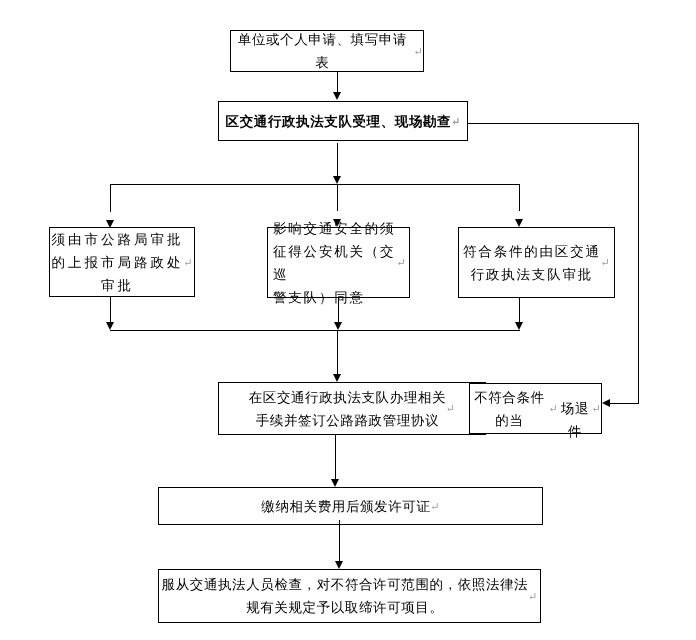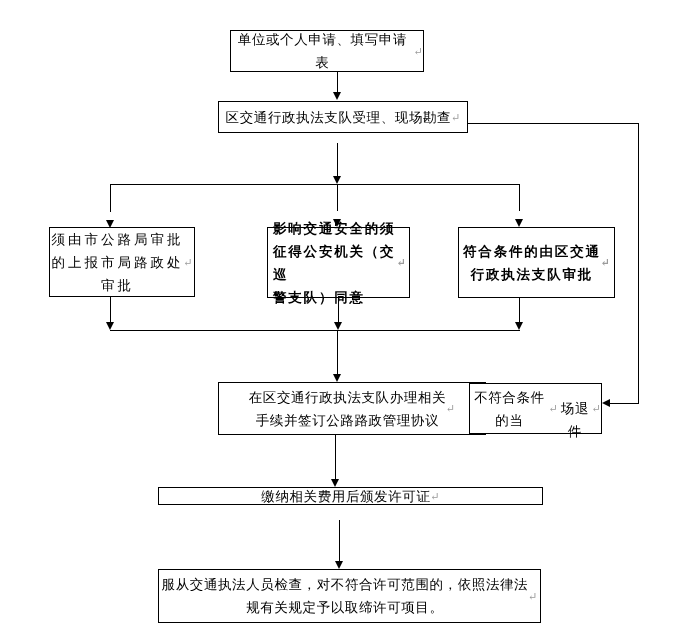--- a/index.html
+++ b/index.html
@@ -20,21 +20,21 @@
     font-size: 13.5px;
     line-height: 23px;
     letter-spacing: 0.6px;
     display: flex;
     align-items: center;
     justify-content: center;
     text-align: center;
     white-space: pre-line;
   }
   .node.spread { letter-spacing: 3px; }
-  .node.spread-sm { letter-spacing: 1.8px; font-weight: bold; }
+  .node.spread-sm { letter-spacing: 1.8px; }
   .node.left-align { text-align: left; justify-content: flex-start; padding-left: 5px; padding-right: 3px; }
   .pmark {
     color: #9b9b9b;
     font-size: 11px;
     letter-spacing: 0;
   }
   .hline, .vline { position: absolute; background: #000000; }
   .hline { height: 1px; }
   .vline { width: 1px; }
   .arr-d {
@@ -50,40 +50,40 @@
     border-right: 8px solid #000000;
   }
 </style>
 </head>
 <body>
 
 <div class="stage">
 
   <div class="node" style="left:230px; top:30px; width:194px; height:42px;">单位或个人申请、填写申请表<span class="pmark">↵</span></div>
 
-  <div class="node" style="left:218px; top:101px; width:250px; height:32px;">区交通行政执法支队受理、现场勘查<span class="pmark">↵</span></div>
+  <div class="node" style="left:218px; top:101px; width:250px; height:40px;font-weight:bold;">区交通行政执法支队受理、现场勘查<span class="pmark">↵</span></div>
 
   <div class="node spread" style="left:49px; top:227px; width:146px; height:70px;">须由市公路局审批
 的上报市局路政处
 审批<span class="pmark">↵</span></div>
 
   <div class="node spread-sm left-align" style="left:267px; top:227px; width:143px; height:71px;">影响交通安全的须
 征得公安机关（交巡
 警支队）同意<span class="pmark">↵</span></div>
 
   <div class="node spread-sm" style="left:458px; top:227px; width:157px; height:71px;">符合条件的由区交通
 行政执法支队审批<span class="pmark">↵</span></div>
 
   <div class="node" style="left:218px; top:382px; width:268px; height:53px;">在区交通行政执法支队办理相关
 手续并签订公路路政管理协议<span class="pmark">↵</span></div>
 
   <div class="node" style="left:469px; top:383px; width:133px; height:51px;">不符合条件的当<span class="pmark">↵</span>
 场退件<span class="pmark">↵</span></div>
 
-  <div class="node" style="left:158px; top:487px; width:385px; height:18px;">缴纳相关费用后颁发许可证<span class="pmark">↵</span></div>
+  <div class="node" style="left:158px; top:487px; width:385px; height:38px;">缴纳相关费用后颁发许可证<span class="pmark">↵</span></div>
 
   <div class="node" style="left:158px; top:569px; width:383px; height:54px;text-align:center;">服从交通执法人员检查，对不符合许可范围的，依照法律法
 规有关规定予以取缔许可项目。<span class="pmark">↵</span></div>
 
   <div class="vline" style="left:337px; top:72px; height:21px;"></div>
   <div class="arr-d" style="left:333px; top:92px;"></div>
 
   <div class="vline" style="left:337px; top:143px; height:33px;"></div>
   <div class="arr-d" style="left:333px; top:176px;"></div>
 

